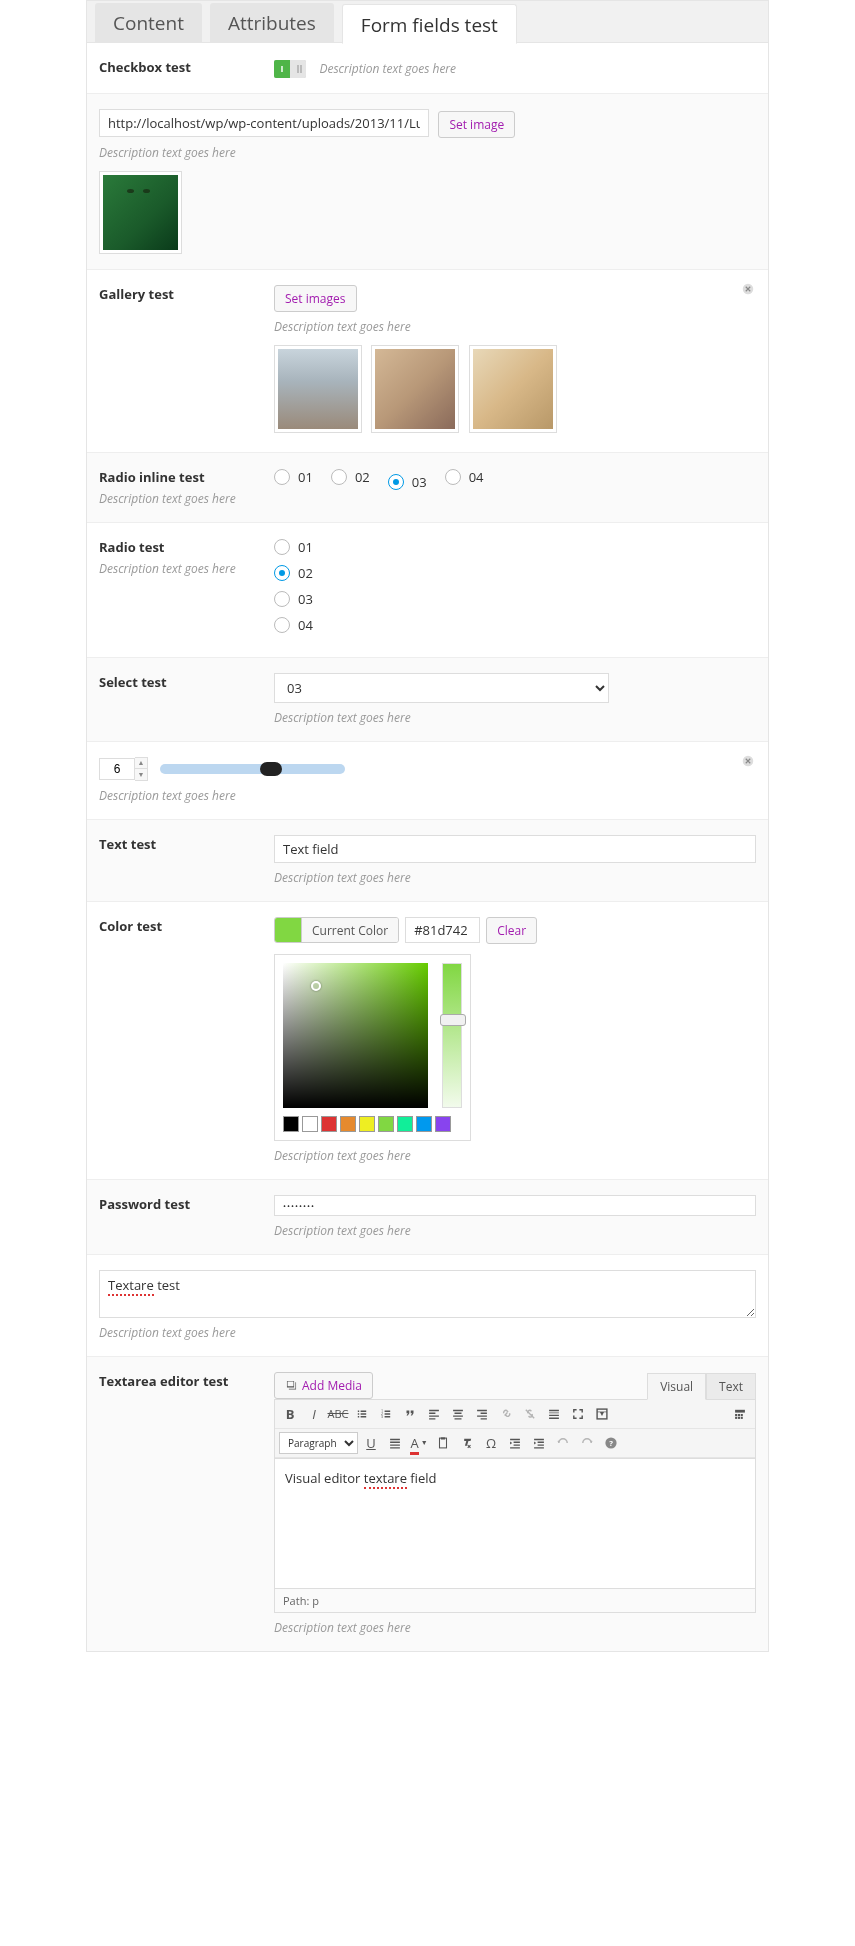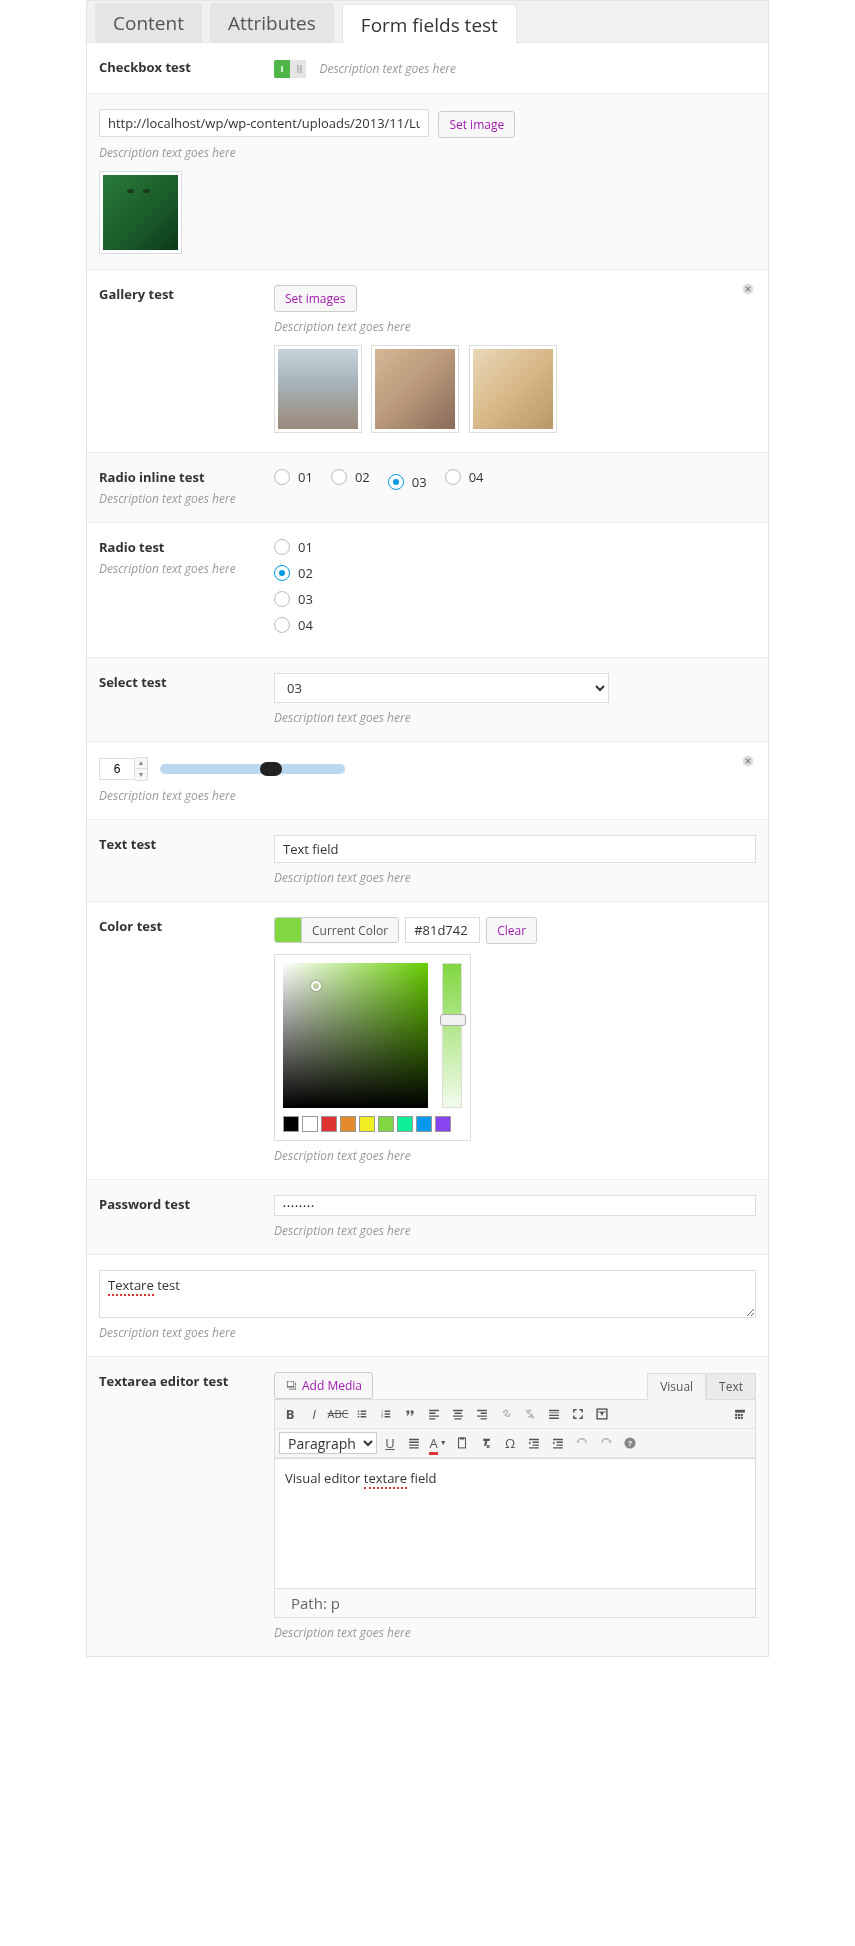--- a/index.html
+++ b/index.html
@@ -54,23 +54,23 @@
 .sat-box { width: 145px; height: 145px; background: linear-gradient(to bottom, transparent 0%, #000 100%), linear-gradient(to right, #fff 0%, #6c0 100%); position: relative; }
 .sat-cursor { position:absolute; width:10px; height:10px; border:2px solid #fff; border-radius:50%; left:28px; top:18px; box-shadow:0 0 2px rgba(0,0,0,0.5); }
 .alpha-bar { width: 20px; height: 145px; background: linear-gradient(to bottom, #81d742 0%, rgba(129,215,66,0.1) 100%); position:relative; border:1px solid #ddd; }
 .alpha-handle { position:absolute; left:-3px; width:26px; height:12px; background:#f1f1f1; border:1px solid #aaa; border-radius:3px; top:50px; }
 .preset-row { display: flex; gap: 3px; margin-top: 8px; }
 .preset { width: 16px; height: 16px; border: 1px solid #999; cursor:pointer; }
 .editor-toolbar { border: 1px solid #ddd; background: #f5f5f5; }
 .tb-row { display: flex; align-items: center; padding: 3px 4px; gap: 2px; border-bottom: 1px solid #e5e5e5; flex-wrap: wrap; }
 .tb-btn { width: 22px; height: 22px; display: flex; align-items: center; justify-content: center; color: #555; font-size: 13px; cursor: pointer; border-radius:2px; }
 .tb-btn svg { width:14px; height:14px; fill:#555; }
-.tb-select { font-size: 14px; height: 22px; border: 1px solid #ccc; background: #fff; padding: 0 4px; }
+.tb-select { font-size: 10px; height: 22px; border: 1px solid #ccc; background: #fff; padding: 0 4px; }
 .editor-body { border: 1px solid #ddd; border-top: 0; padding: 10px; min-height: 130px; font-size: 13px; background:#fff; }
-.editor-path { border: 1px solid #ddd; border-top: 0; padding: 4px 16px; font-size: 15px; color: #666; background:#fafafa; }
+.editor-path { border: 1px solid #ddd; border-top: 0; padding: 4px 8px; font-size: 11px; color: #666; background:#fafafa; }
 .editor-tabs { display: flex; justify-content: flex-end; margin-bottom: -1px; position:relative; z-index:1; }
 .ed-tab { padding: 4px 12px; font-size: 12px; border: 1px solid #ddd; background: #ebebeb; color: #555; cursor:pointer; }
 .ed-tab.active { background: #f5f5f5; border-bottom-color: #f5f5f5; }
 .add-media-row { display:flex; justify-content:space-between; align-items:flex-end; }
 .underline-red { border-bottom: 2px dotted #d33; }
 .face { position:absolute; left:18px; top:6px; width:40px; height:32px; }
 .eye { position:absolute; width:7px; height:4px; background:#1a3a1a; border-radius:50%; top:8px; }
 .eye.l{left:6px;} .eye.r{left:22px;}
 </style>
 </head>

